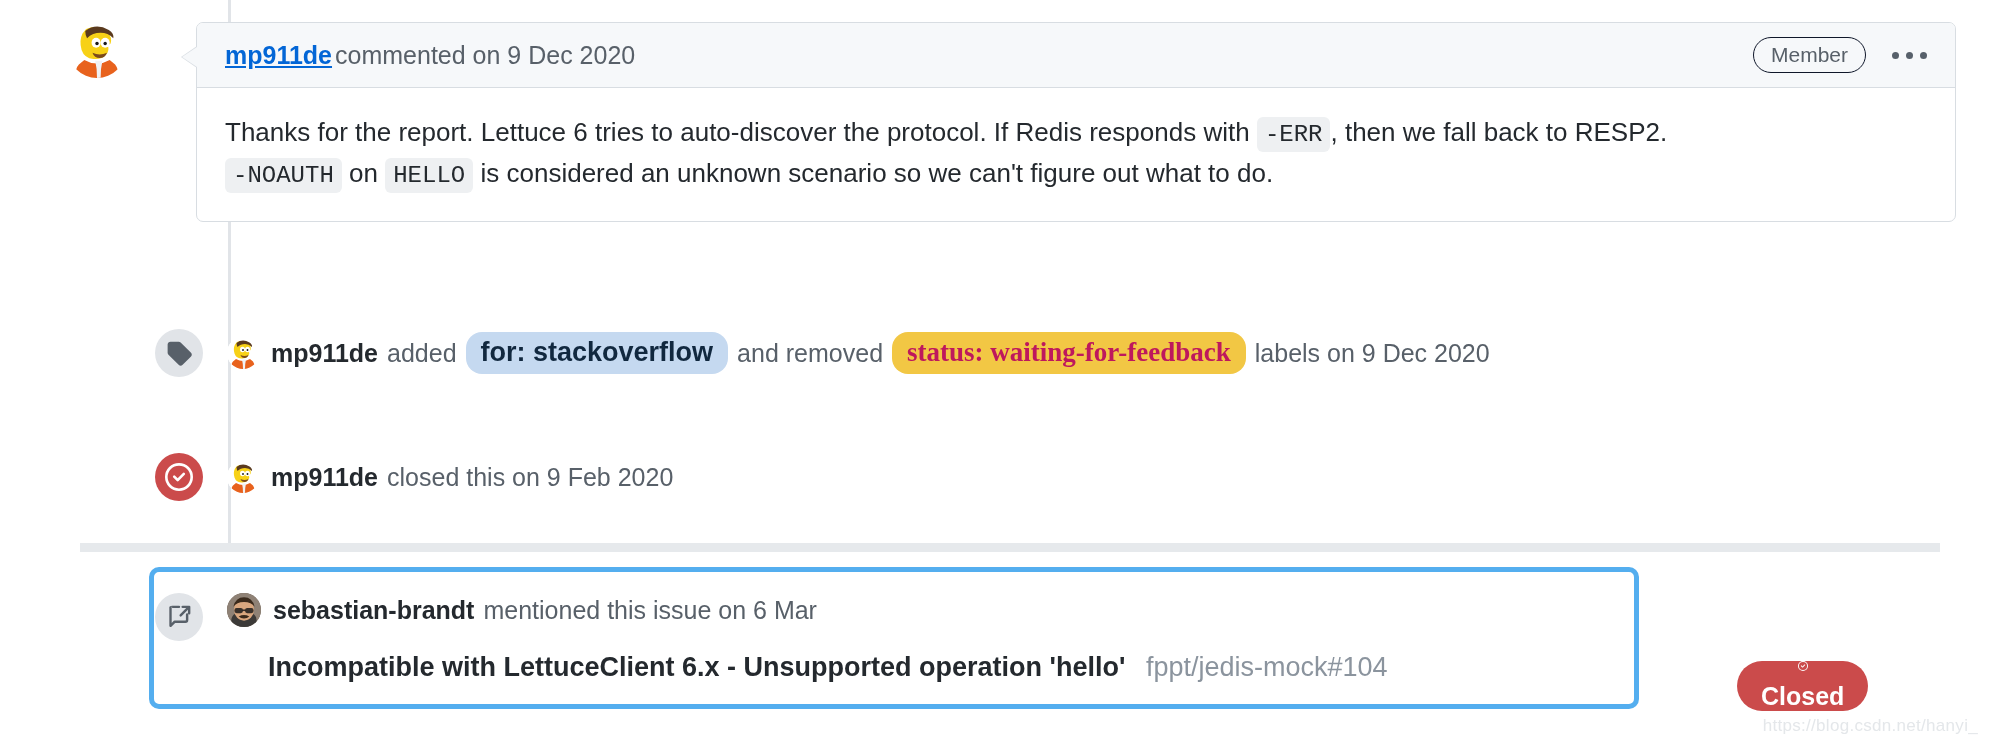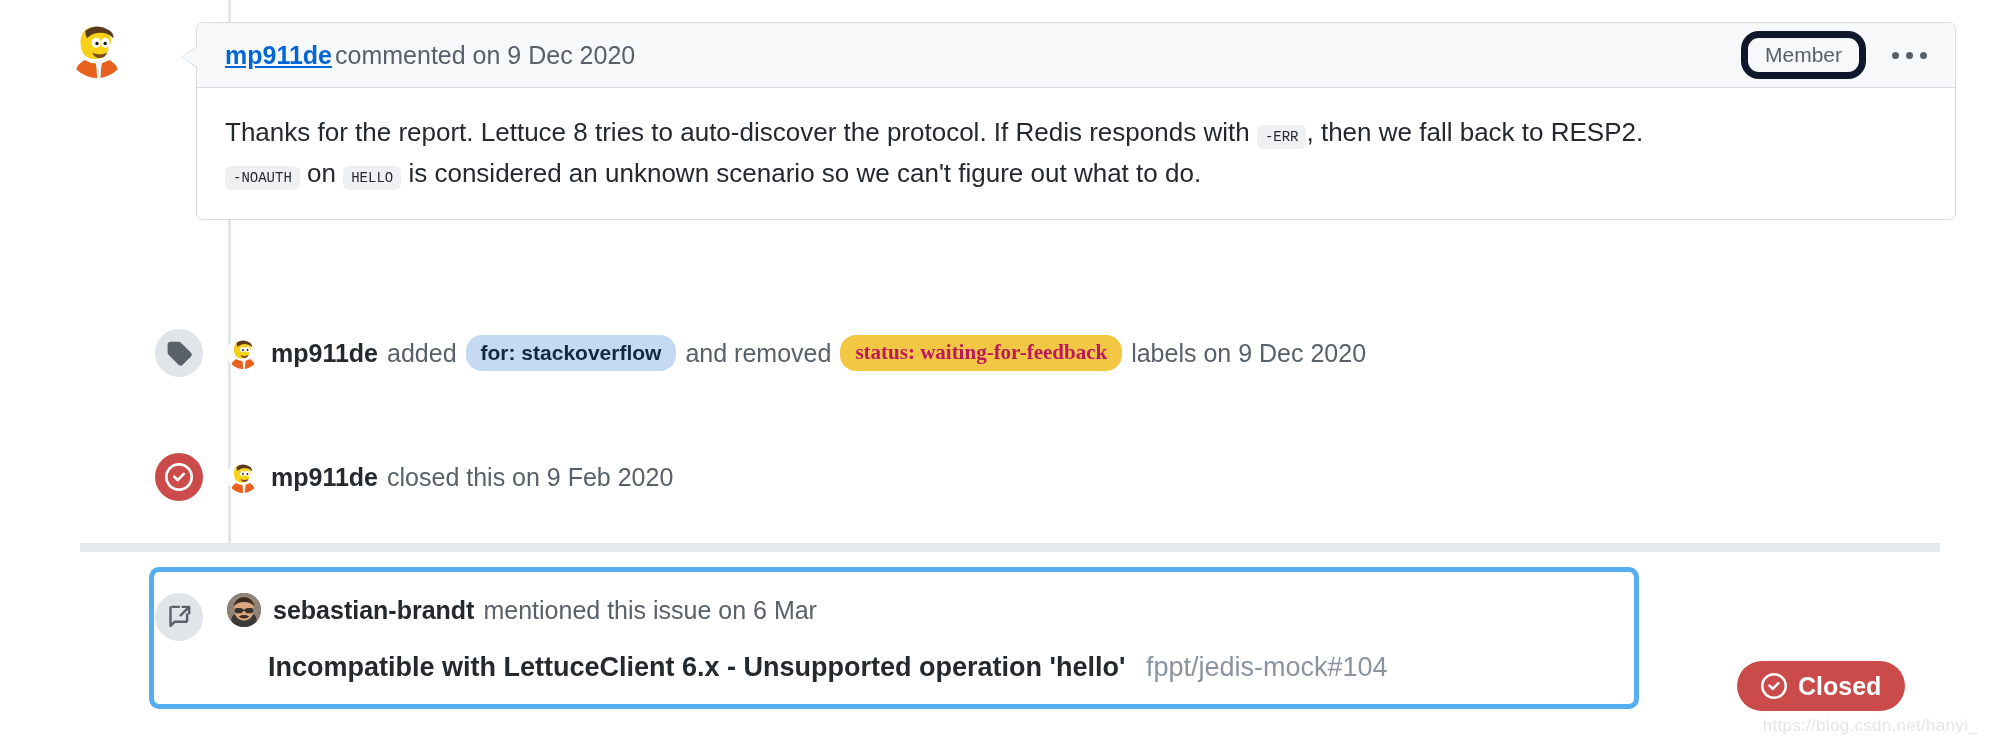--- a/index.html
+++ b/index.html
@@ -79,21 +79,21 @@
     font-size: 25px;
     margin-left: 3px;
   }
   .header-right {
     margin-left: auto;
     display: flex;
     align-items: center;
     gap: 20px;
   }
   .member-badge {
-    border: 7px solid #0f172a;
+    border: 1px solid #0f172a;
     border-radius: 18px;
     color: #586069;
     font-size: 21px;
     padding: 6px 17px 7px;
     line-height: 1;
     background: transparent;
     cursor: pointer;
   }
   .kebab {
     display: flex;
@@ -133,21 +133,21 @@
     padding: 24px 28px 26px;
     font-size: 26px;
     line-height: 1.56;
     color: #24292e;
   }
   code.inline {
     font-family: "Liberation Mono", "DejaVu Sans Mono", monospace;
     background: #eef0f2;
     border-radius: 6px;
     padding: 4px 8px;
-    font-size: 14px;
+    font-size: 24px;
     color: #24292e;
     white-space: nowrap;
   }
 
   
   .event-row {
     position: absolute;
     display: flex;
     align-items: center;
     left: 196px;
@@ -178,21 +178,21 @@
     font-weight: bold;
     margin-left: 12px;
     cursor: pointer;
   }
   .event-text .word { margin-left: 9px; }
 
   .label-pill {
     display: inline-block;
     border-radius: 16px;
     padding: 6px 15px 7px;
-    font-size: 21px;
+    font-size: 27px;
     font-weight: bold;
     line-height: 1.1;
     margin: 0 9px;
     cursor: pointer;
   }
 
   
   #divider-band {
     position: absolute;
     left: 80px;
@@ -246,20 +246,21 @@
     border-radius: 28px;
     height: 50px;
     display: flex;
     align-items: center;
     gap: 11px;
     padding: 0 24px;
     font-size: 25px;
     font-weight: bold;
     box-sizing: border-box;
     cursor: pointer;
+    flex-direction: column;
   }
 
   
   #watermark {
     position: absolute;
     right: 12px;
     top: 716px;
     font-size: 17px;
     color: #e4e7ea;
     letter-spacing: .3px;
@@ -295,21 +296,21 @@
       <span class="member-badge">Member</span>
       <span class="kebab">
         <i></i>
           <i></i>
           <i></i>
       </span>
     </span>
   </div>
   <div id="comment-body">
     <div>
-      <span>Thanks for the report. Lettuce 8 tries to auto-discover the protocol. If Redis responds with</span>
+      <span>Thanks for the report. Lettuce 6 tries to auto-discover the protocol. If Redis responds with</span>
       <code class="inline">-ERR</code><span>, then we fall back to RESP2.</span>
     </div>
     <div>
       <code class="inline">-NOAUTH</code>
       <span>on</span>
       <code class="inline">HELLO</code>
       <span>is considered an unknown scenario so we can't figure out what to do.</span>
     </div>
   </div>
 </div>

